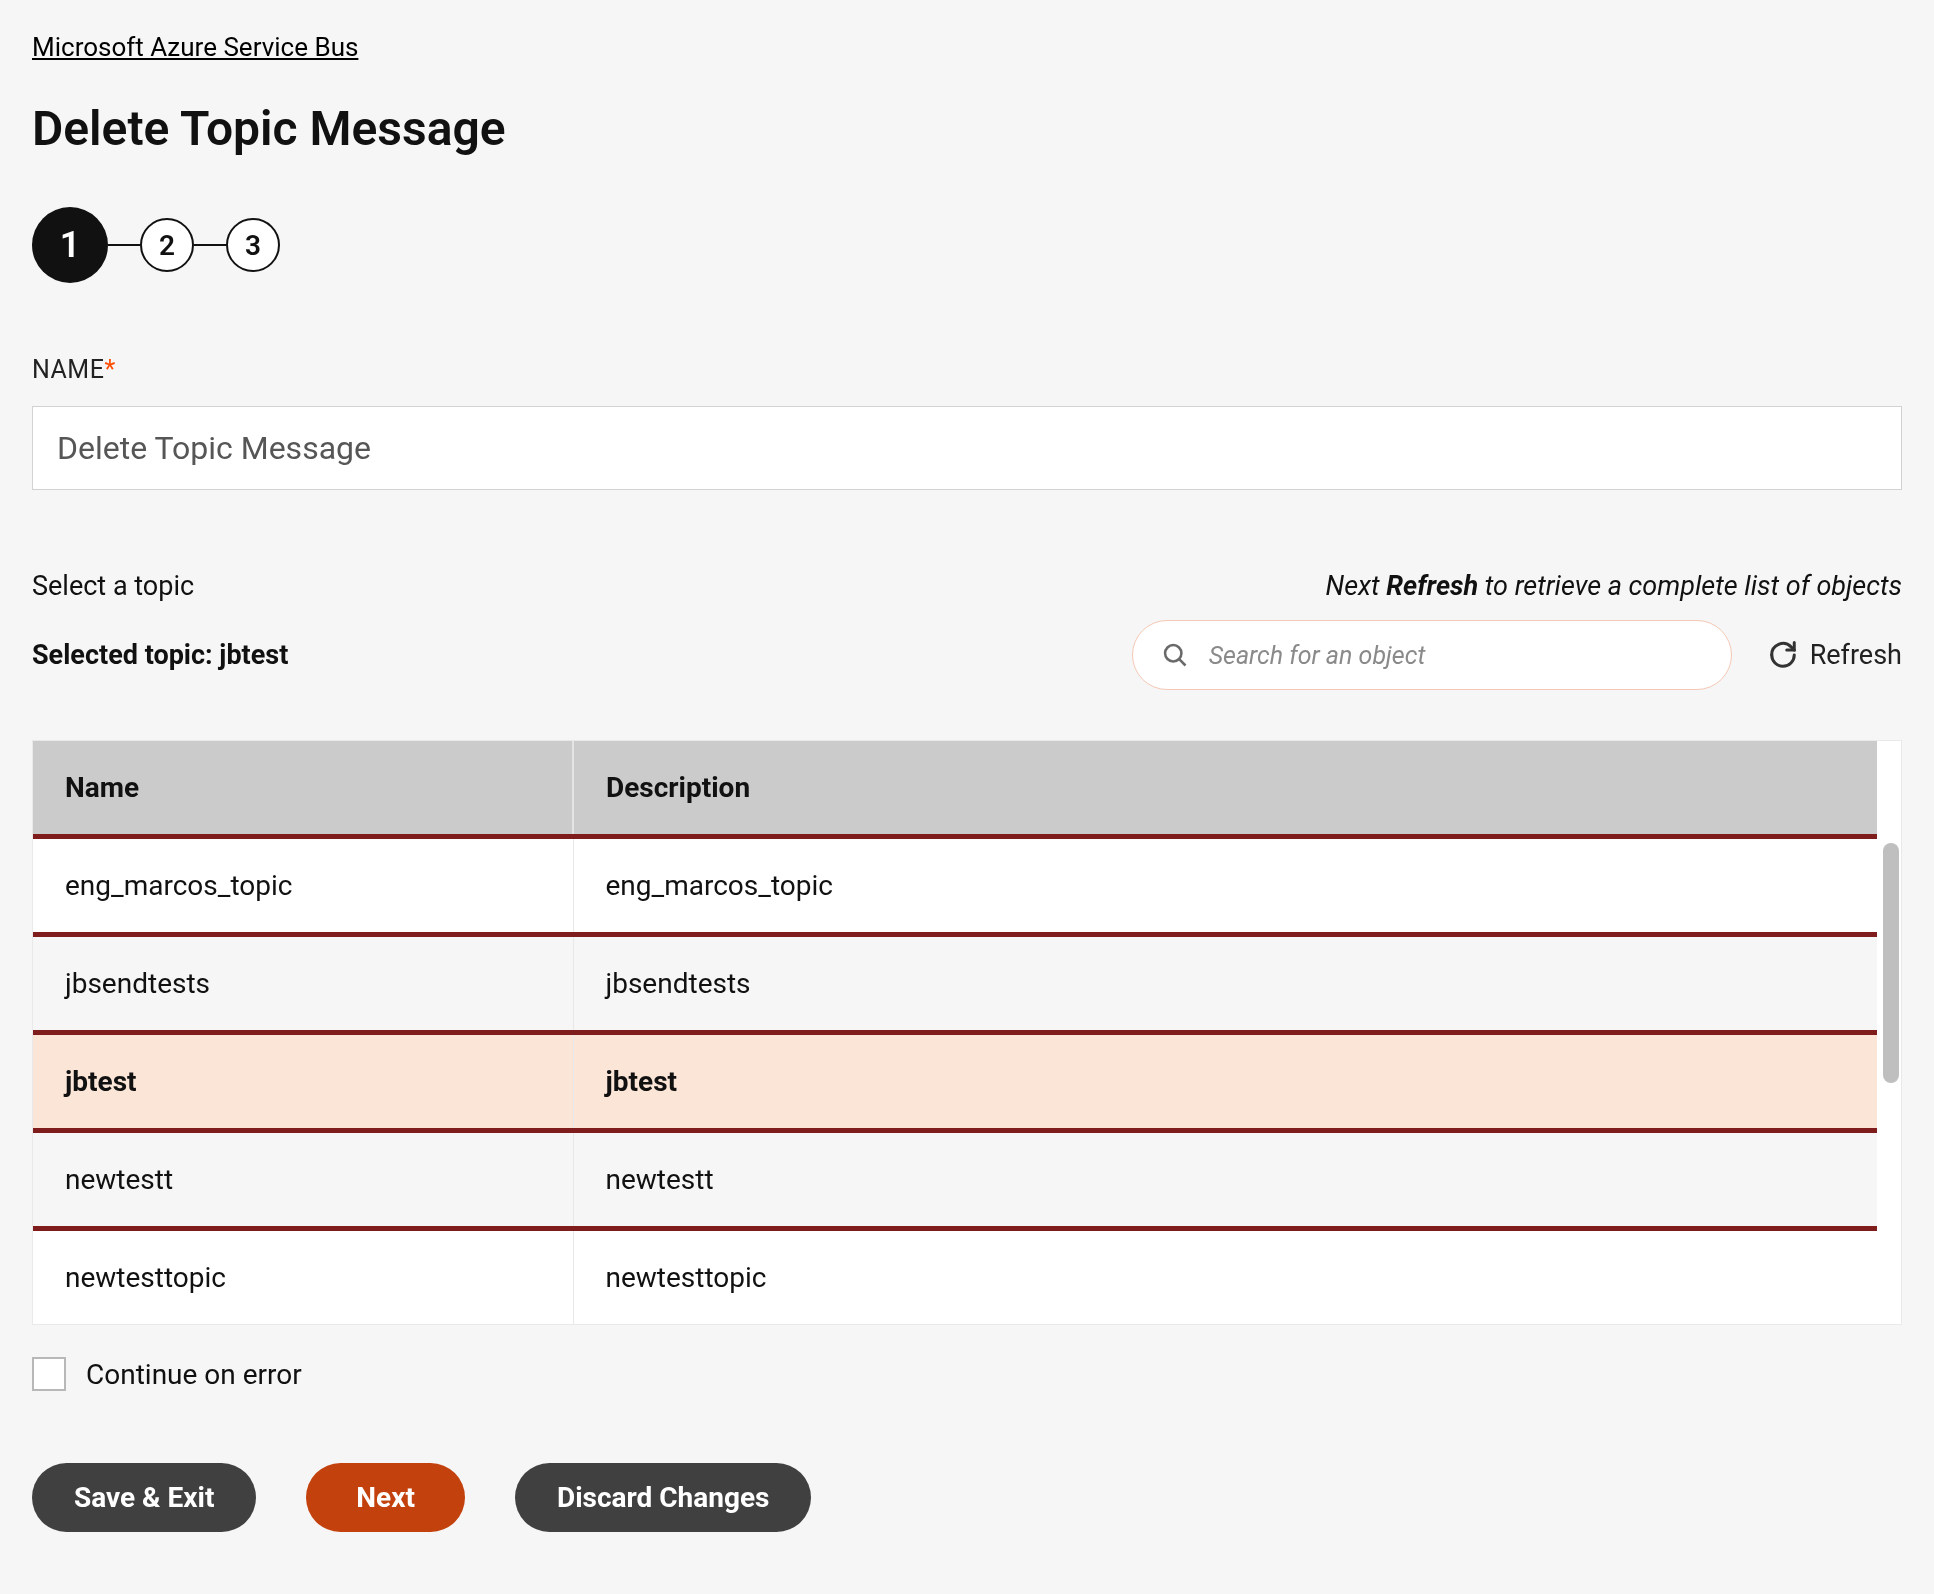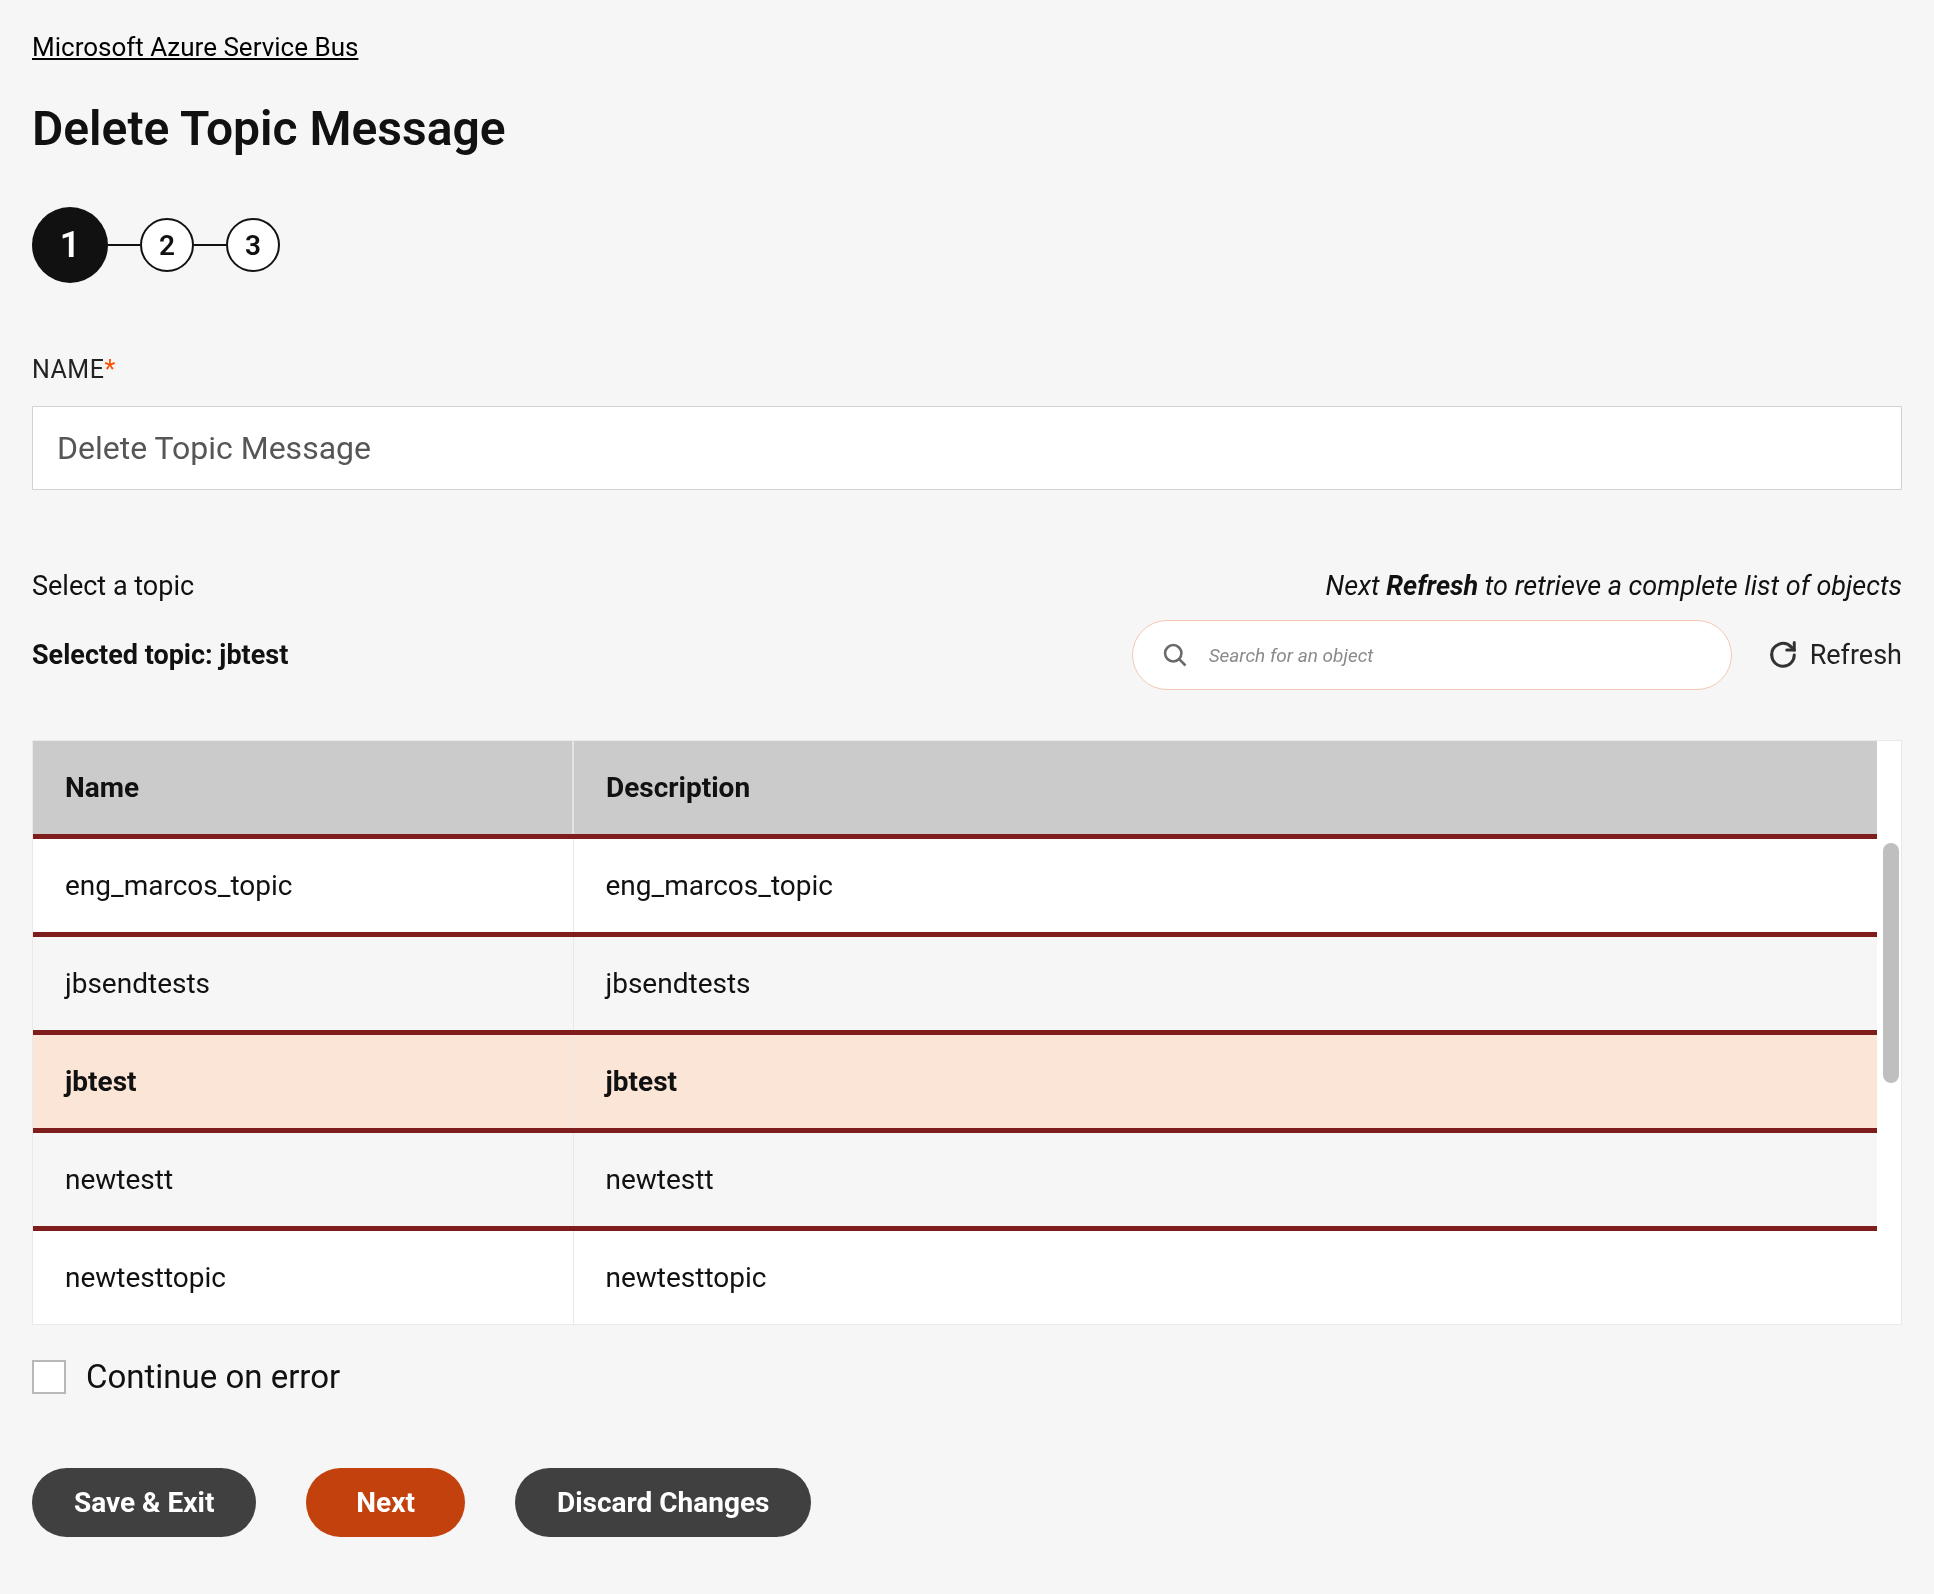--- a/index.html
+++ b/index.html
@@ -112,21 +112,21 @@
     background: #fff;
     border-radius: 999px;
     padding: 0 28px;
     height: 70px;
     width: 600px;
   }
   .search-wrap svg { flex-shrink: 0; }
   .search-input {
     border: none;
     outline: none;
-    font-size: 19px;
+    font-size: 25px;
     color: #0c4a6e;
     font-style: italic;
     margin-left: 20px;
     width: 100%;
     background: transparent;
     font-family: inherit;
   }
   .search-input::placeholder { color: #8a8a8a; font-style: italic; }
   .refresh-btn {
     display: flex;
@@ -188,21 +188,21 @@
     height: 240px;
     background: #bfbfbf;
     border-radius: 8px;
   }
   .col-name { width: 540px; }
   .checkbox-row {
     display: flex;
     align-items: center;
     gap: 20px;
     margin-bottom: 72px;
-    font-size: 33px;
+    font-size: 28px;
     color: #111;
   }
   .checkbox-box {
     width: 34px;
     height: 34px;
     border: 2px solid #b8b8b8;
     background: #fff;
     cursor: pointer;
   }
   .button-row {

